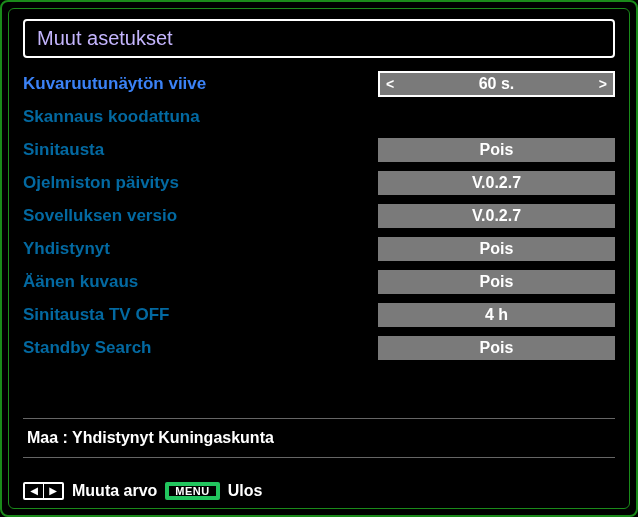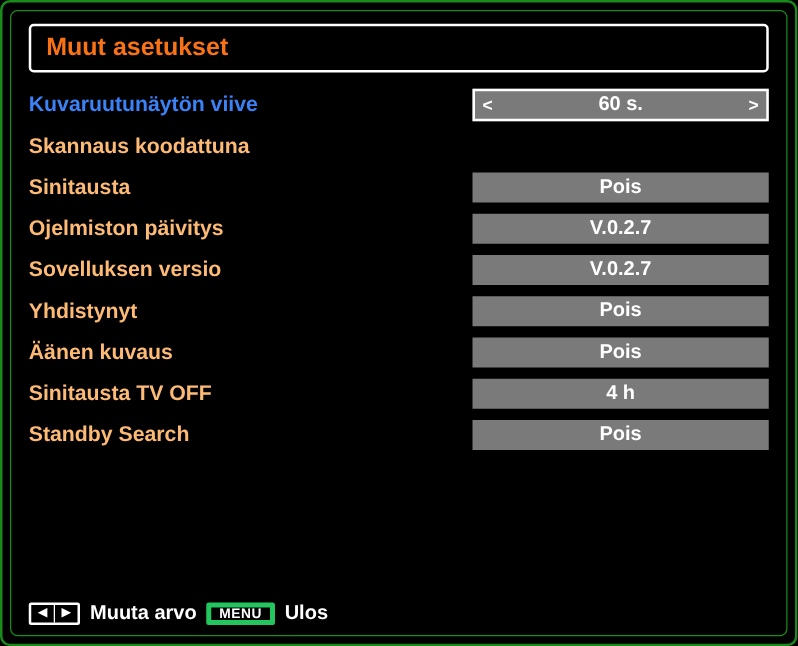--- a/index.html
+++ b/index.html
@@ -29,36 +29,36 @@
       padding: 10px 0 0 0;
       position: relative;
     }
     .title-box {
       margin: 0 14px 14px 14px;
       border: 2px solid #fff;
       border-radius: 4px;
       padding: 6px 12px;
     }
     .title-box h1 {
-      color: #f97316;
+      color: #c4b5fd;
       font-size: 20px;
-      font-weight: bold;
+      font-weight: normal;
     }
     .settings-list {
       padding: 0 14px;
     }
     .setting-row {
       display: flex;
       align-items: center;
       margin-bottom: 9px;
       height: 24px;
     }
     .setting-label {
       flex: 1;
-      color: #fdba74;
+      color: #0369a1;
       font-size: 17px;
       font-weight: bold;
     }
     .setting-label.active {
       color: #3b82f6;
     }
     .setting-value-box {
       width: 237px;
       height: 24px;
       background: #7a7a7a;
@@ -208,20 +208,23 @@
           </div>
         </div>
         <div class="setting-row">
           <div class="setting-label">Standby Search</div>
           <div class="setting-value-box">
             <span>Pois</span>
           </div>
         </div>
       </div>
 
+    <div class="footer-info">
+      <span>Maa : Yhdistynyt Kuningaskunta</span>
+    </div>
 
     <div class="bottom-bar">
       <span class="nav-icon-box">
         <span class="tri">◀</span>
         <span class="sep"></span>
         <span class="tri">▶</span>
       </span>
       <span class="bottom-label">Muuta arvo</span>
       <span class="menu-box">MENU</span>
       <span class="bottom-label">Ulos</span>

